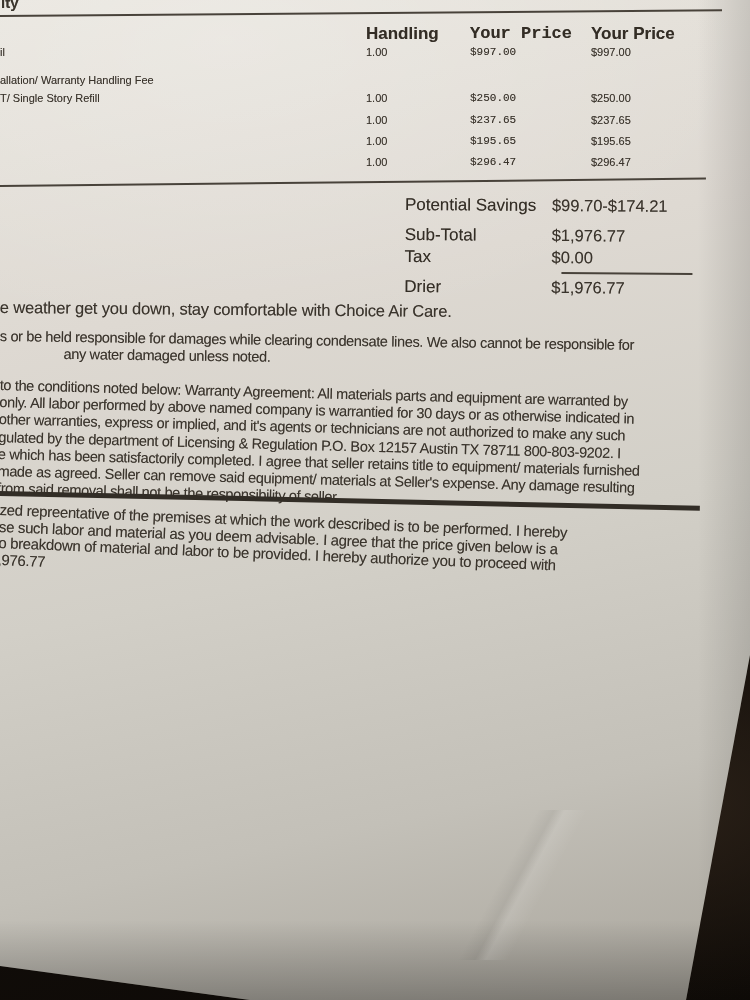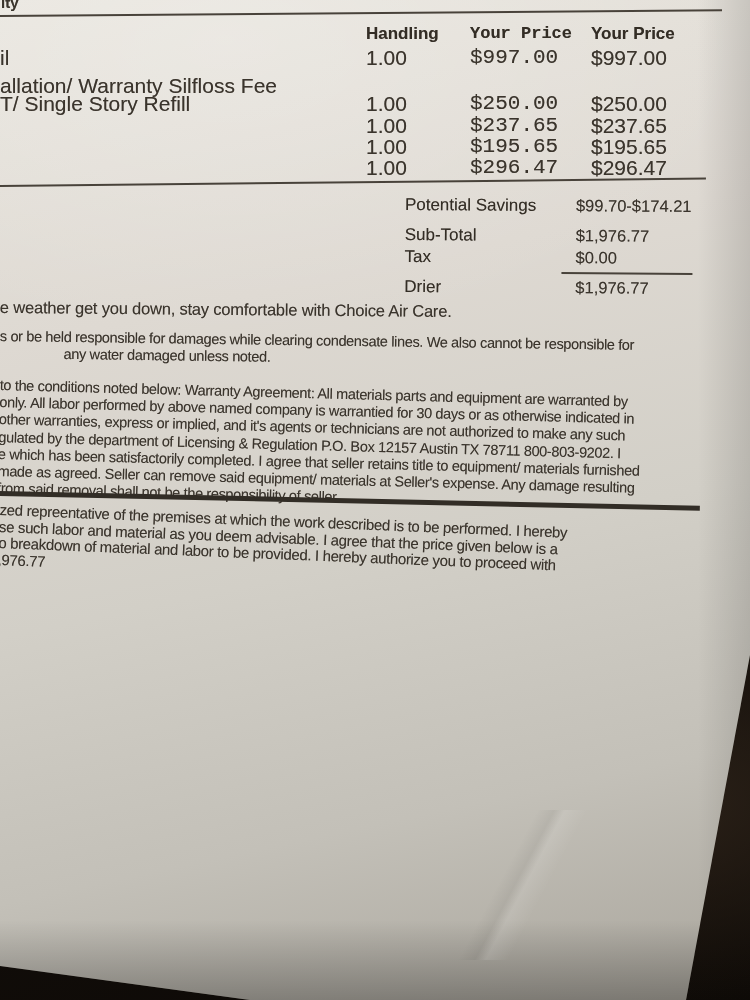--- a/index.html
+++ b/index.html
@@ -25,30 +25,30 @@
       linear-gradient(168deg,#e9e6df 0%, #ded9d2 30%, #d2cfc7 55%, #c3c0b8 78%, #a9a59c 100%);
     color:#3a342c;
   }
   .paper *{white-space:nowrap;}
   .ink{color:#3a342c;text-shadow:0 0 0.6px rgba(58,52,44,0.45);}
   .bold{font-weight:700;color:#332d25;}
   .rule{position:absolute;background:#48423a;transform-origin:0 50%;}
   .edge-frag{position:absolute;left:1px;top:-6px;font-size:15px;font-weight:700;}
   .thead{position:absolute;top:24px;left:0;width:750px;font-size:17px;}
   .thead span,.trow span{position:absolute;top:0;}
-  .trow{position:absolute;left:0;width:750px;height:21px;font-size:21px;}
+  .trow{position:absolute;left:0;width:750px;height:21px;font-size:11px;}
   .c-item{left:0;}
   .c-qty{left:366px;}
   .c-price{left:470px;font-family:Liberation Mono, monospace;}
   .c-total{left:591px;}
   .summary{position:absolute;left:405px;top:195px;width:310px;height:105px;
            transform:rotate(0.4deg);transform-origin:0 0;font-size:16.5px;}
   .srow{position:absolute;left:0;width:310px;}
   .srow .lab{position:absolute;left:0;font-weight:400;font-size:17px;color:#332d25;}
-  .srow .val{position:absolute;left:171px;}
+  .srow .val{position:absolute;left:147px;}
   .tagline{position:absolute;left:0;top:298px;font-size:16.5px;letter-spacing:-0.2px;
            transform:rotate(0.5deg);transform-origin:0 0;}
   .para{position:absolute;left:0;font-size:14.5px;letter-spacing:-0.35px;transform-origin:0 0;}
   .para-a{top:328px;line-height:16.5px;transform:rotate(0.8deg);}
   .para-a .indent{padding-left:64px;}
   .para-b{top:377px;line-height:17.2px;transform:rotate(1.5deg);}
   .para-c{top:502px;line-height:16.6px;font-size:15px;transform:rotate(2.3deg);}
   .crease{position:absolute;left:420px;top:810px;width:200px;height:150px;
           background:linear-gradient(118deg, rgba(0,0,0,0) 42%, rgba(0,0,0,0.05) 48%,
                      rgba(255,255,255,0.10) 52%, rgba(0,0,0,0) 60%);}
@@ -69,21 +69,21 @@
       <span class="c-total">Your Price</span>
     </div>
 
     <div class="trow" style="top:46px">
       <span class="c-item">il</span>
       <span class="c-qty">1.00</span>
       <span class="c-price">$997.00</span>
       <span class="c-total">$997.00</span>
     </div>
     <div class="trow" style="top:74px">
-      <span class="c-item">allation/ Warranty Silfloss Fee</span>
+      <span class="c-item">allation/ Warranty Handling Fee</span>
       <span class="c-qty"></span>
       <span class="c-price"></span>
       <span class="c-total"></span>
     </div>
     <div class="trow" style="top:92px">
       <span class="c-item">T/ Single Story Refill</span>
       <span class="c-qty">1.00</span>
       <span class="c-price">$250.00</span>
       <span class="c-total">$250.00</span>
     </div>

